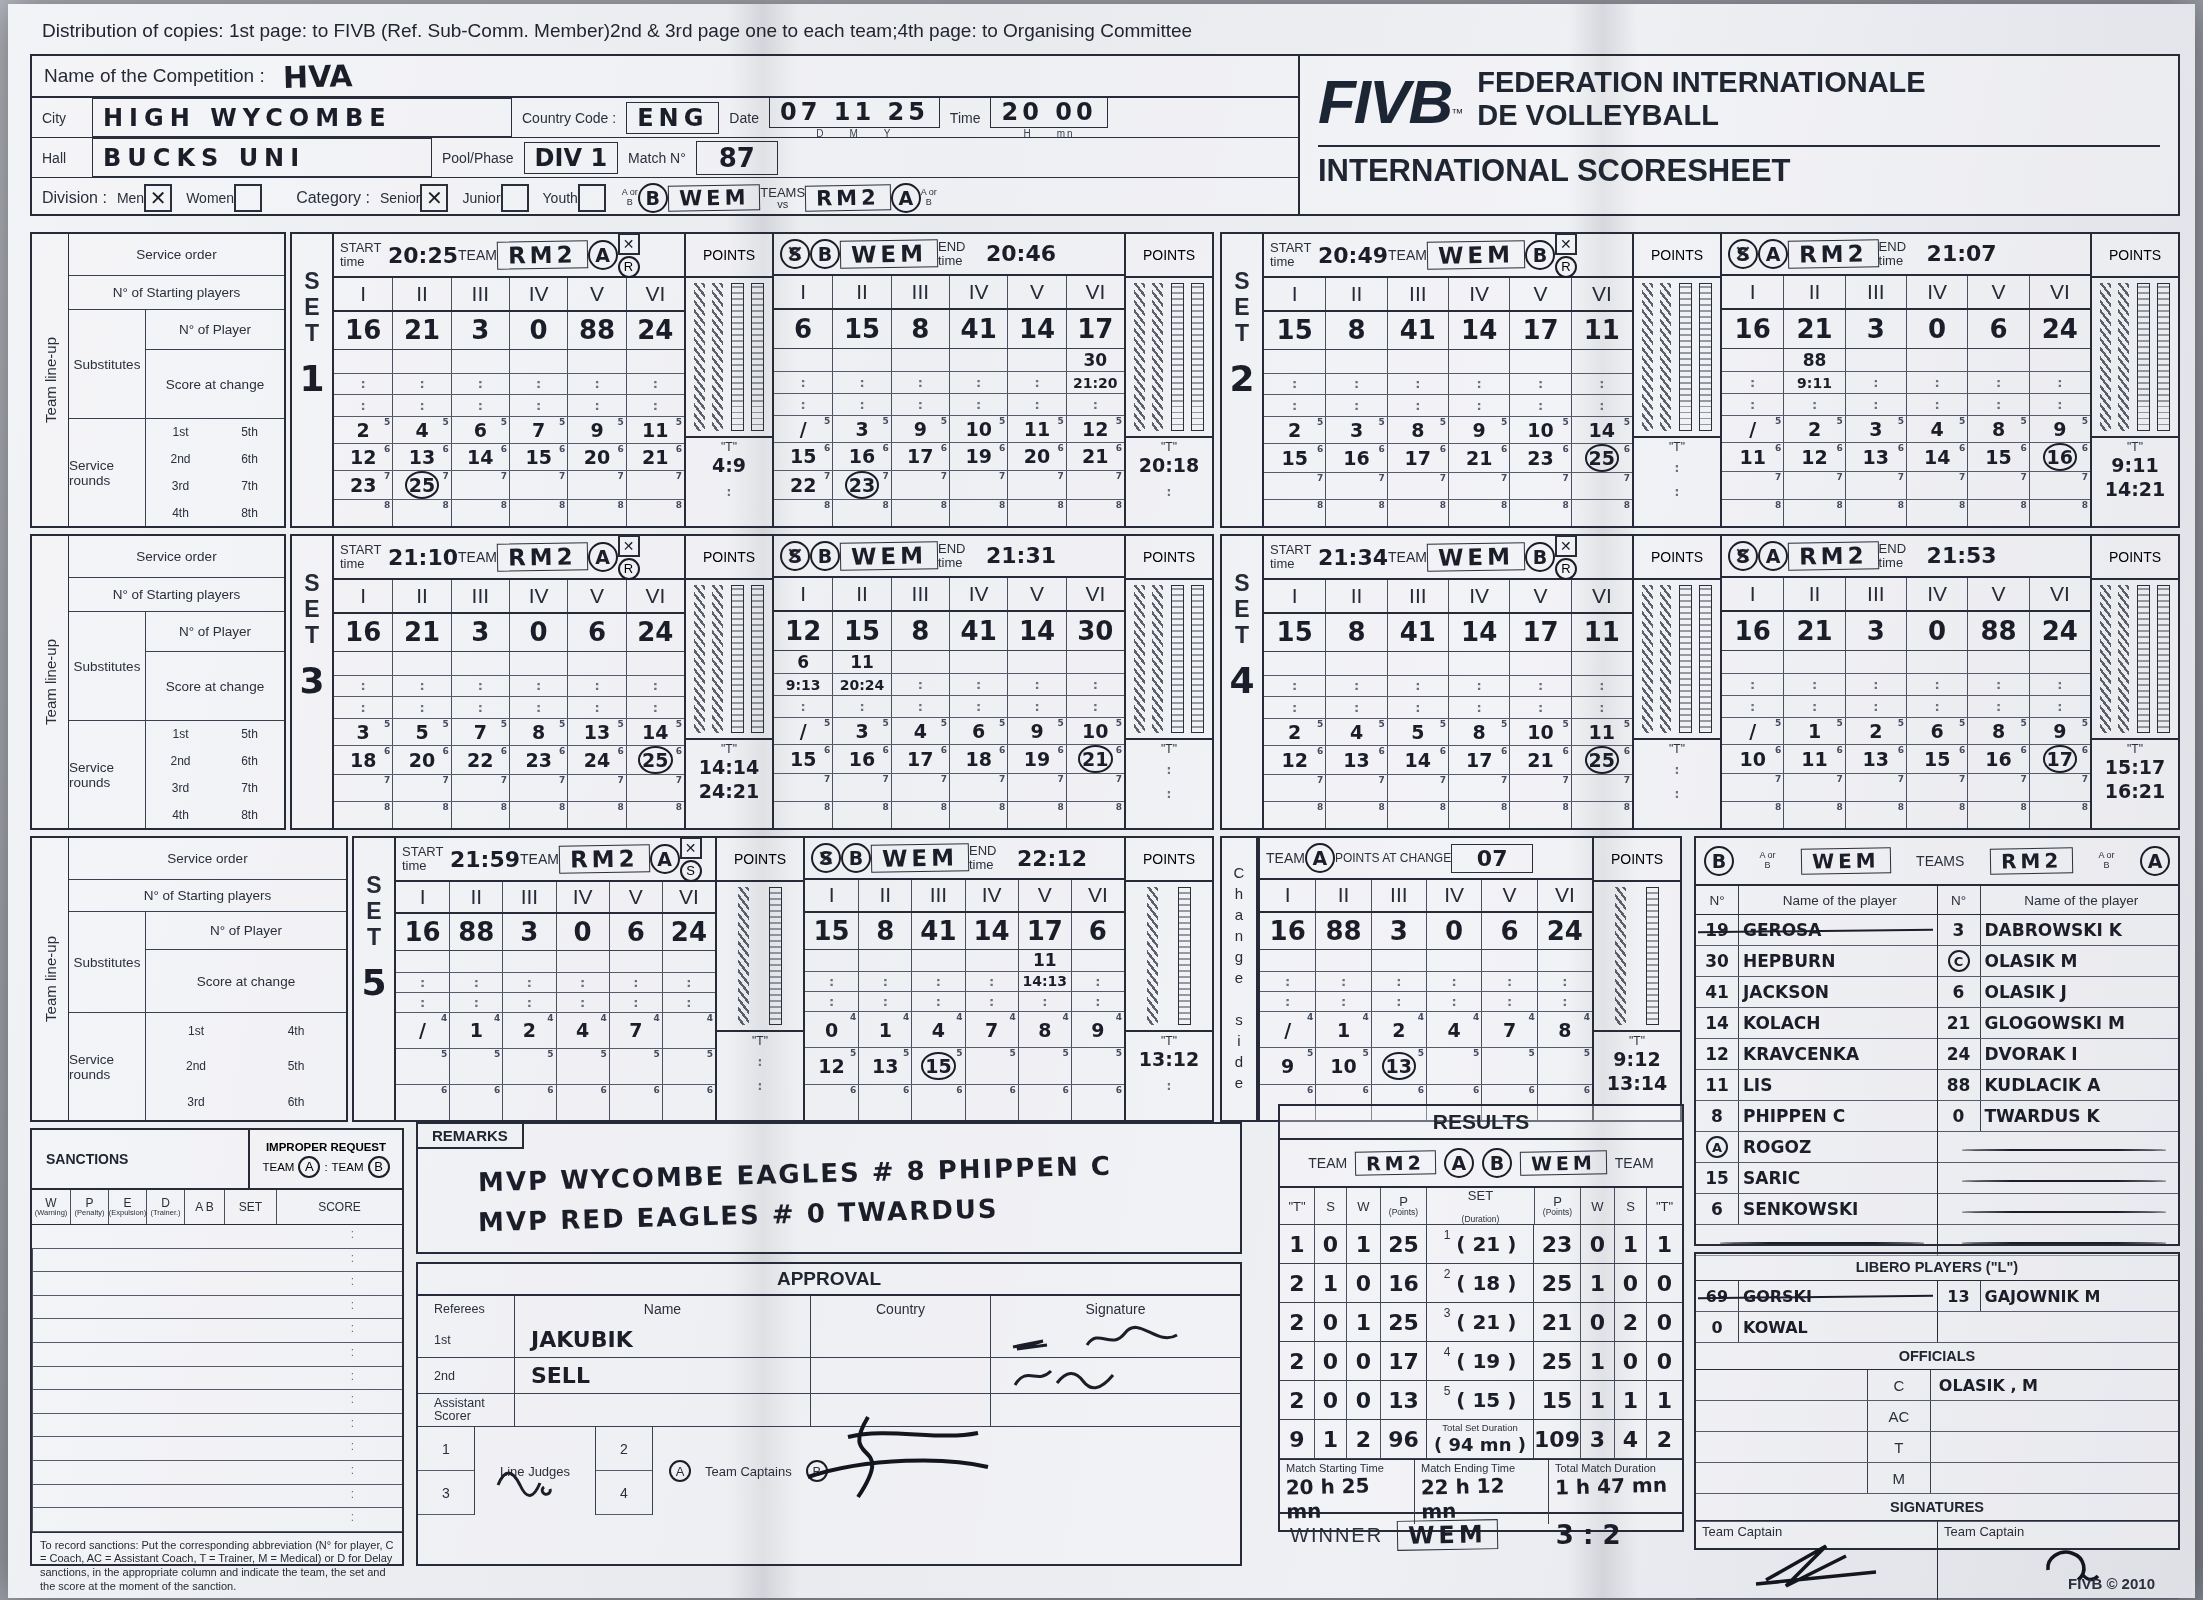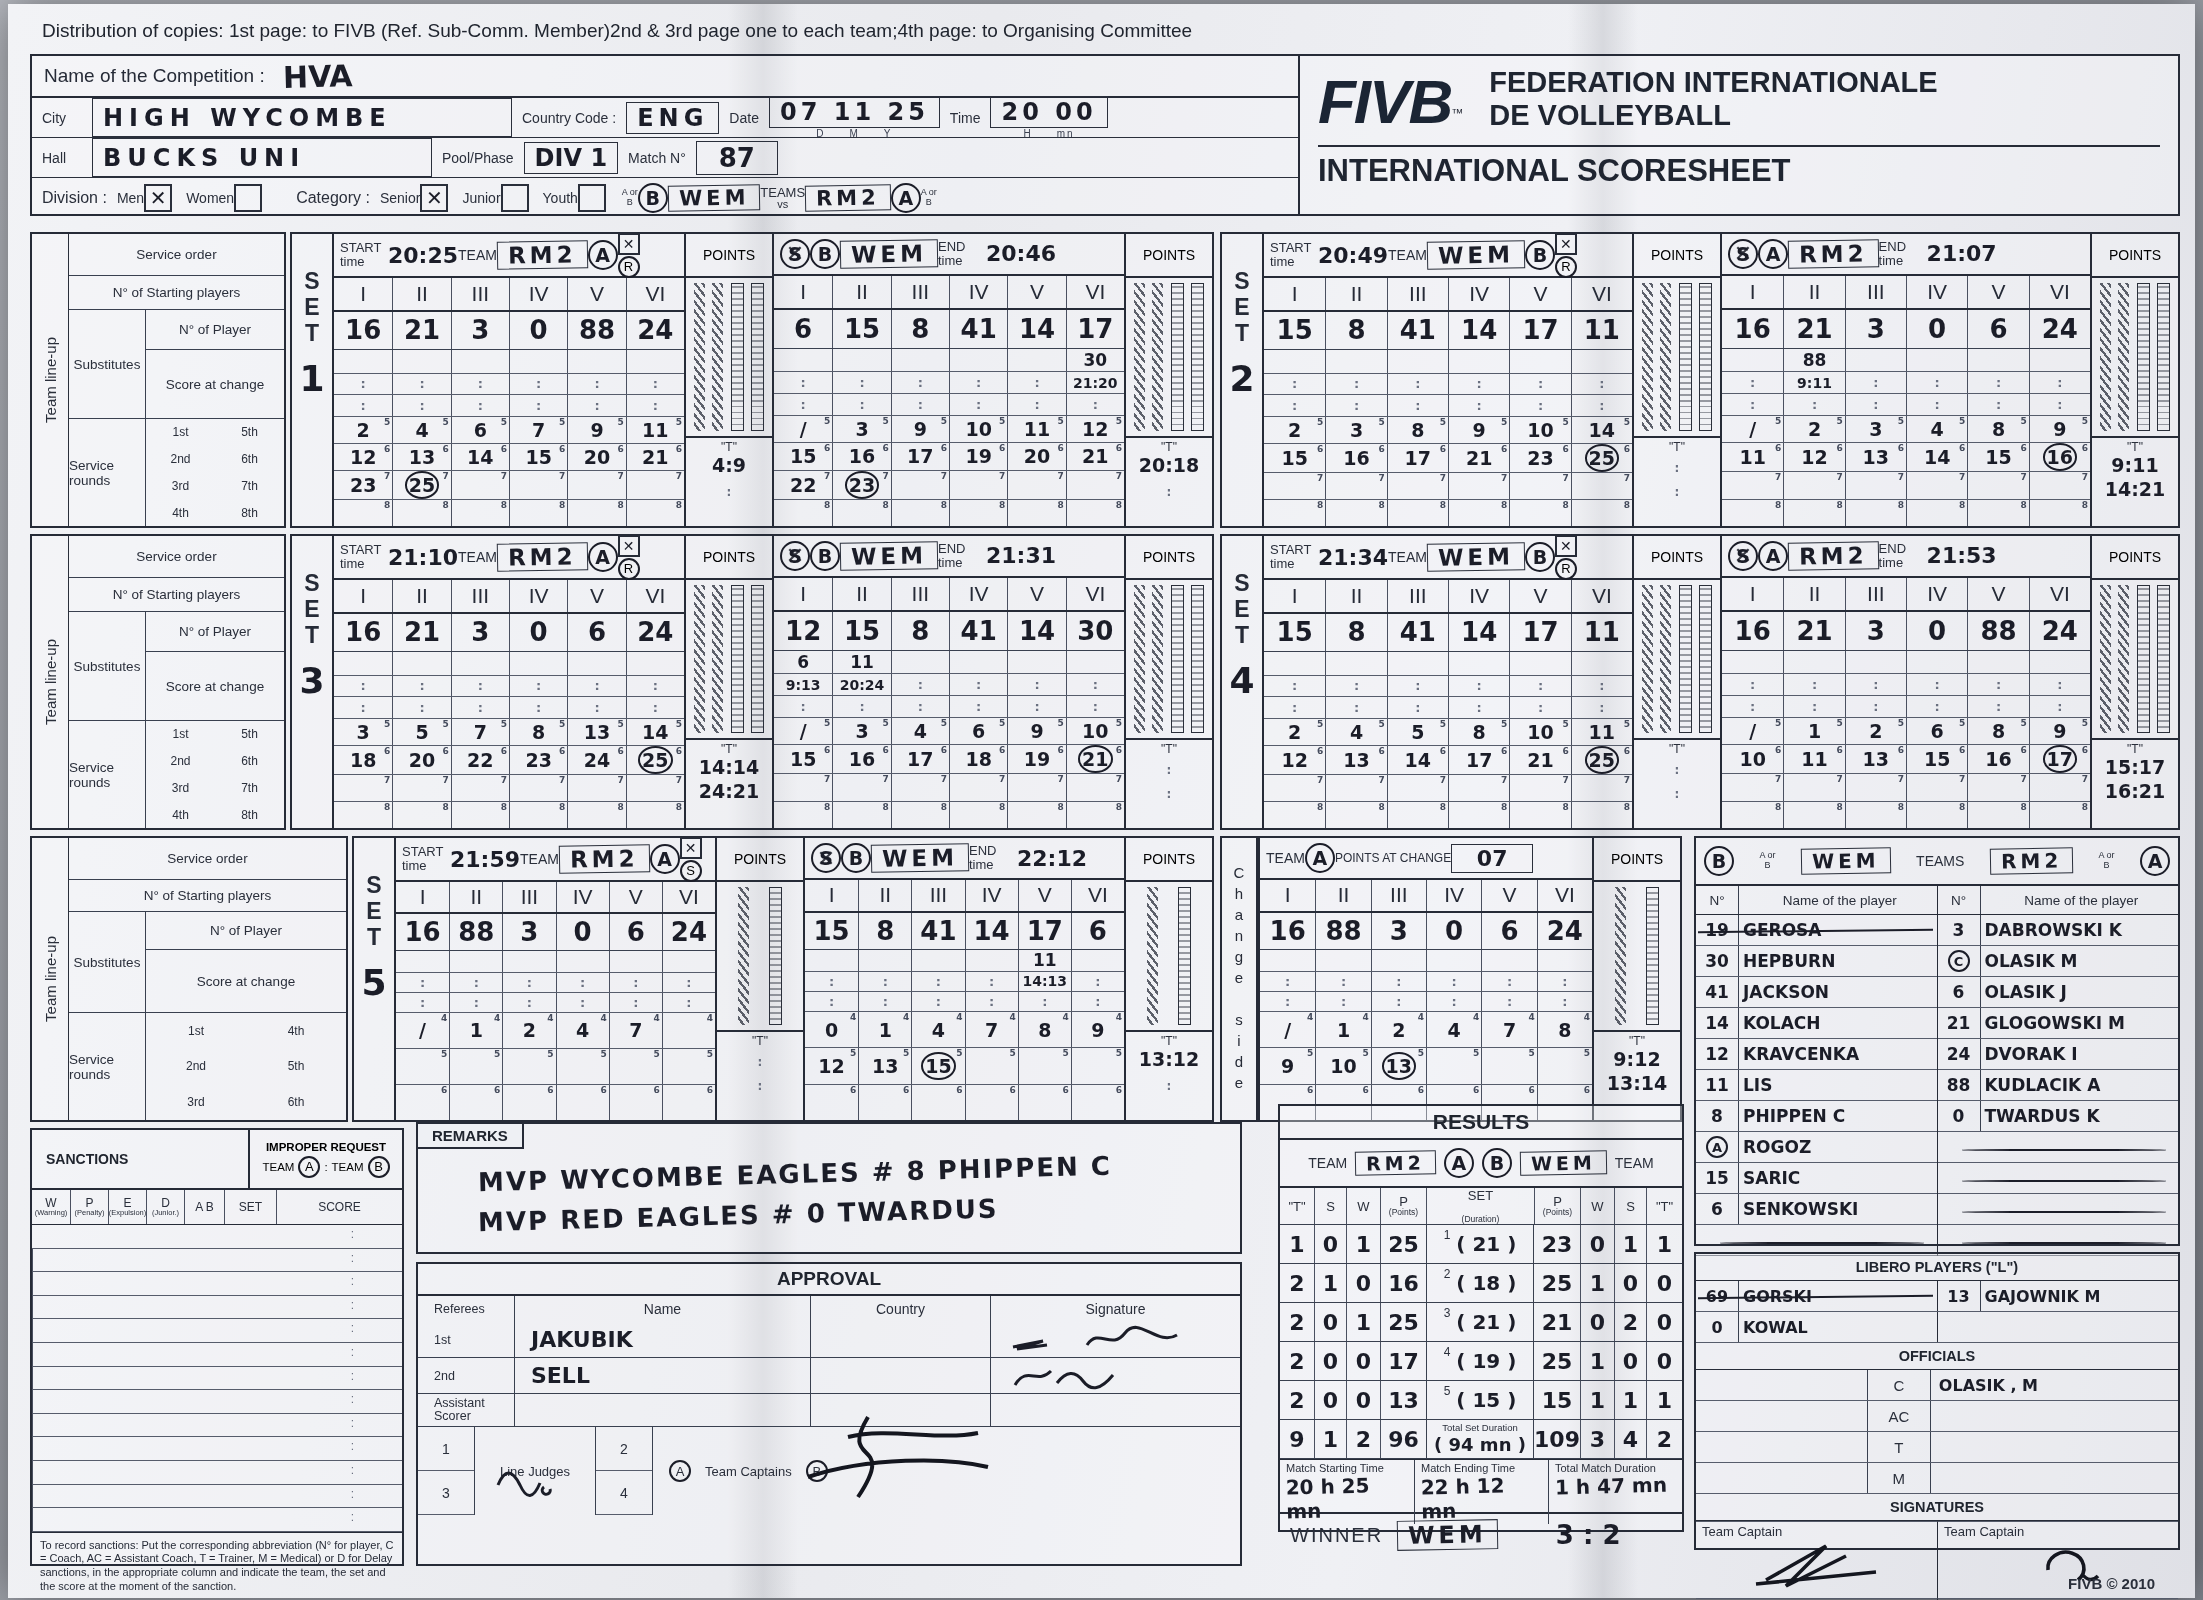--- a/index.html
+++ b/index.html
@@ -217,21 +217,21 @@
         <span style="display:flex;flex-direction:column;align-items:center;line-height:1;">
           <span class="plbl" style="font-size:13px;">TEAMS</span>
           <span class="plbl" style="font-size:11px;">vs</span>
         </span>
         <span class="tname hw" style="font-size:21px;">RM2</span>
         <span class="circ hw">A</span>
         <span class="aorb">A or B</span>
       </div>
     </div>
     <div class="fivb">
-      <div style="display:flex;align-items:flex-start;gap:26px;">
+      <div style="display:flex;align-items:flex-start;gap:14px;">
         <span><span class="fivblogo">FIVB</span><span class="fivbtm printed">™</span></span>
         <span class="fedl"><span>FEDERATION INTERNATIONALE</span><br><span>DE VOLLEYBALL</span></span>
       </div>
       <div class="sheett">INTERNATIONAL SCORESHEET</div>
     </div>
   </div>
 
   <div class="pbox lblcol" style="left:22px;top:228px;width:256px;height:296px;">
     <div class="rotlbl">
           <span class="rot">Team line-up</span>
@@ -3014,21 +3014,21 @@
       <div class="gcell">
             <span>P</span>
             <span class="sub">(Penalty)</span>
           </div>
       <div class="gcell">
             <span>E</span>
             <span class="sub">(Expulsion)</span>
           </div>
       <div class="gcell">
             <span>D</span>
-            <span class="sub">(Junior.)</span>
+            <span class="sub">(Trainer.)</span>
           </div>
       <div class="gcell">
             <span>A B</span>
           </div>
       <div class="gcell">
             <span>SET</span>
           </div>
       <div class="gcell">
             <span>SCORE</span>
           </div>

